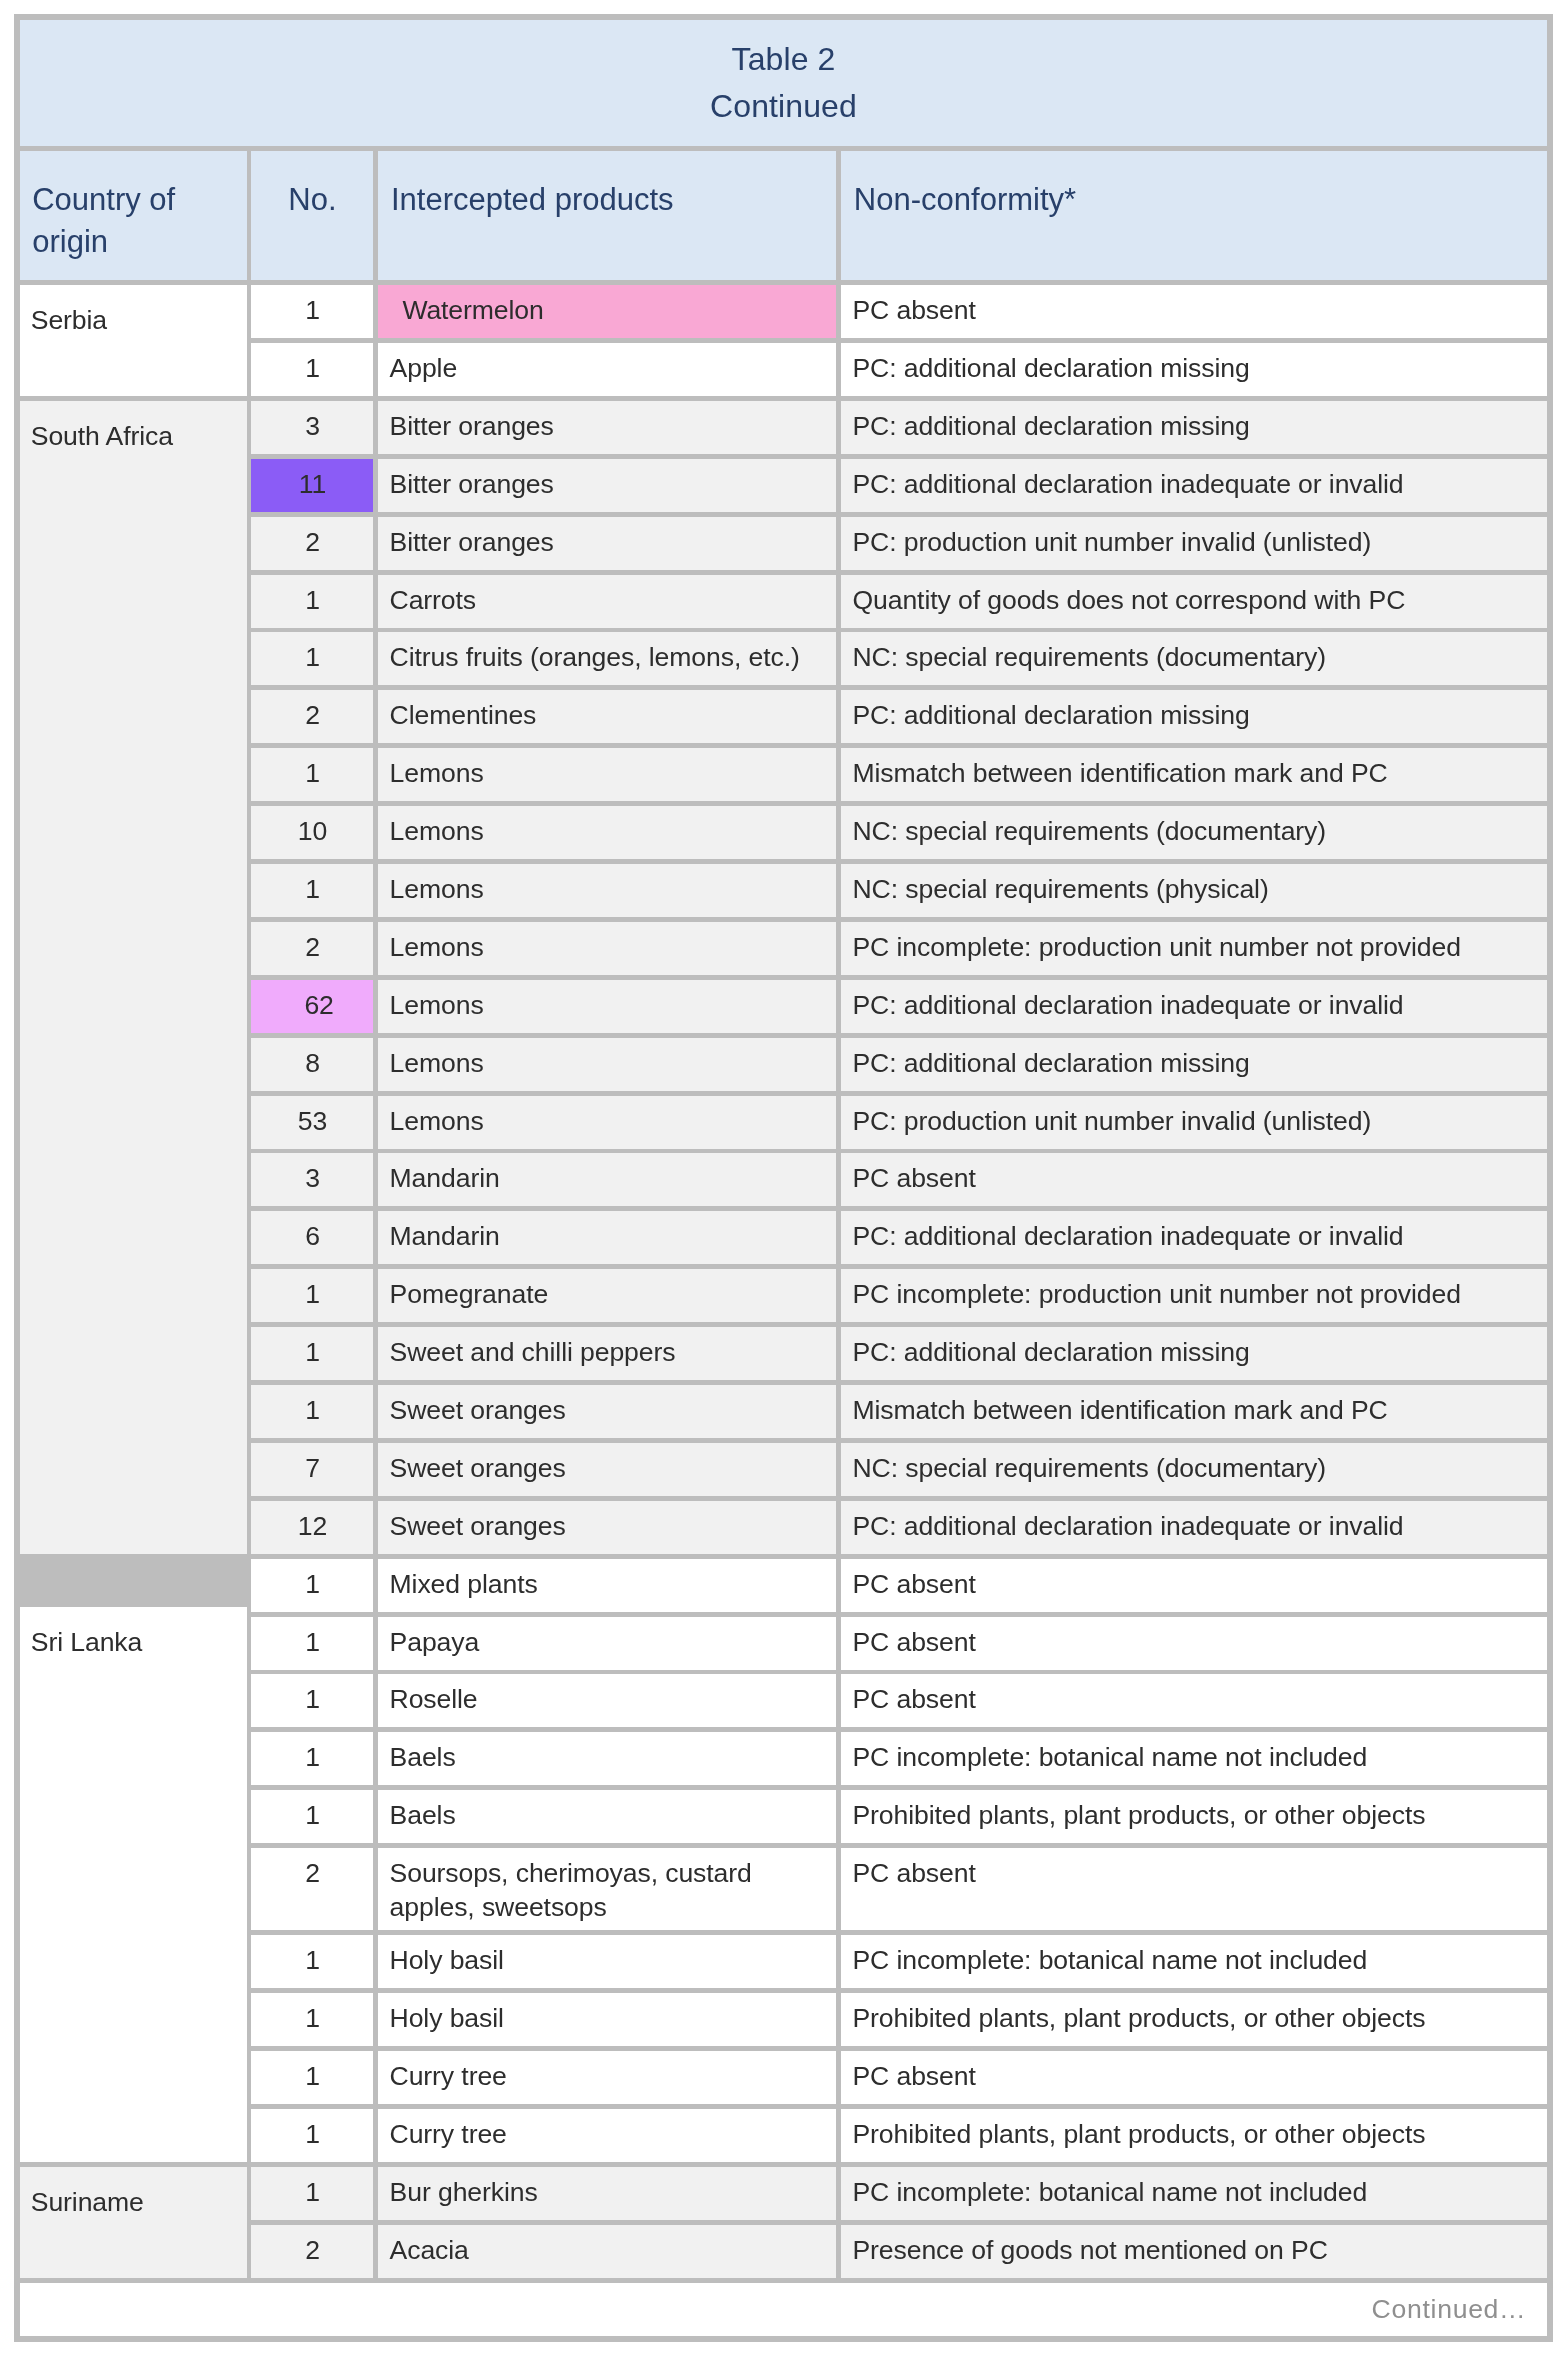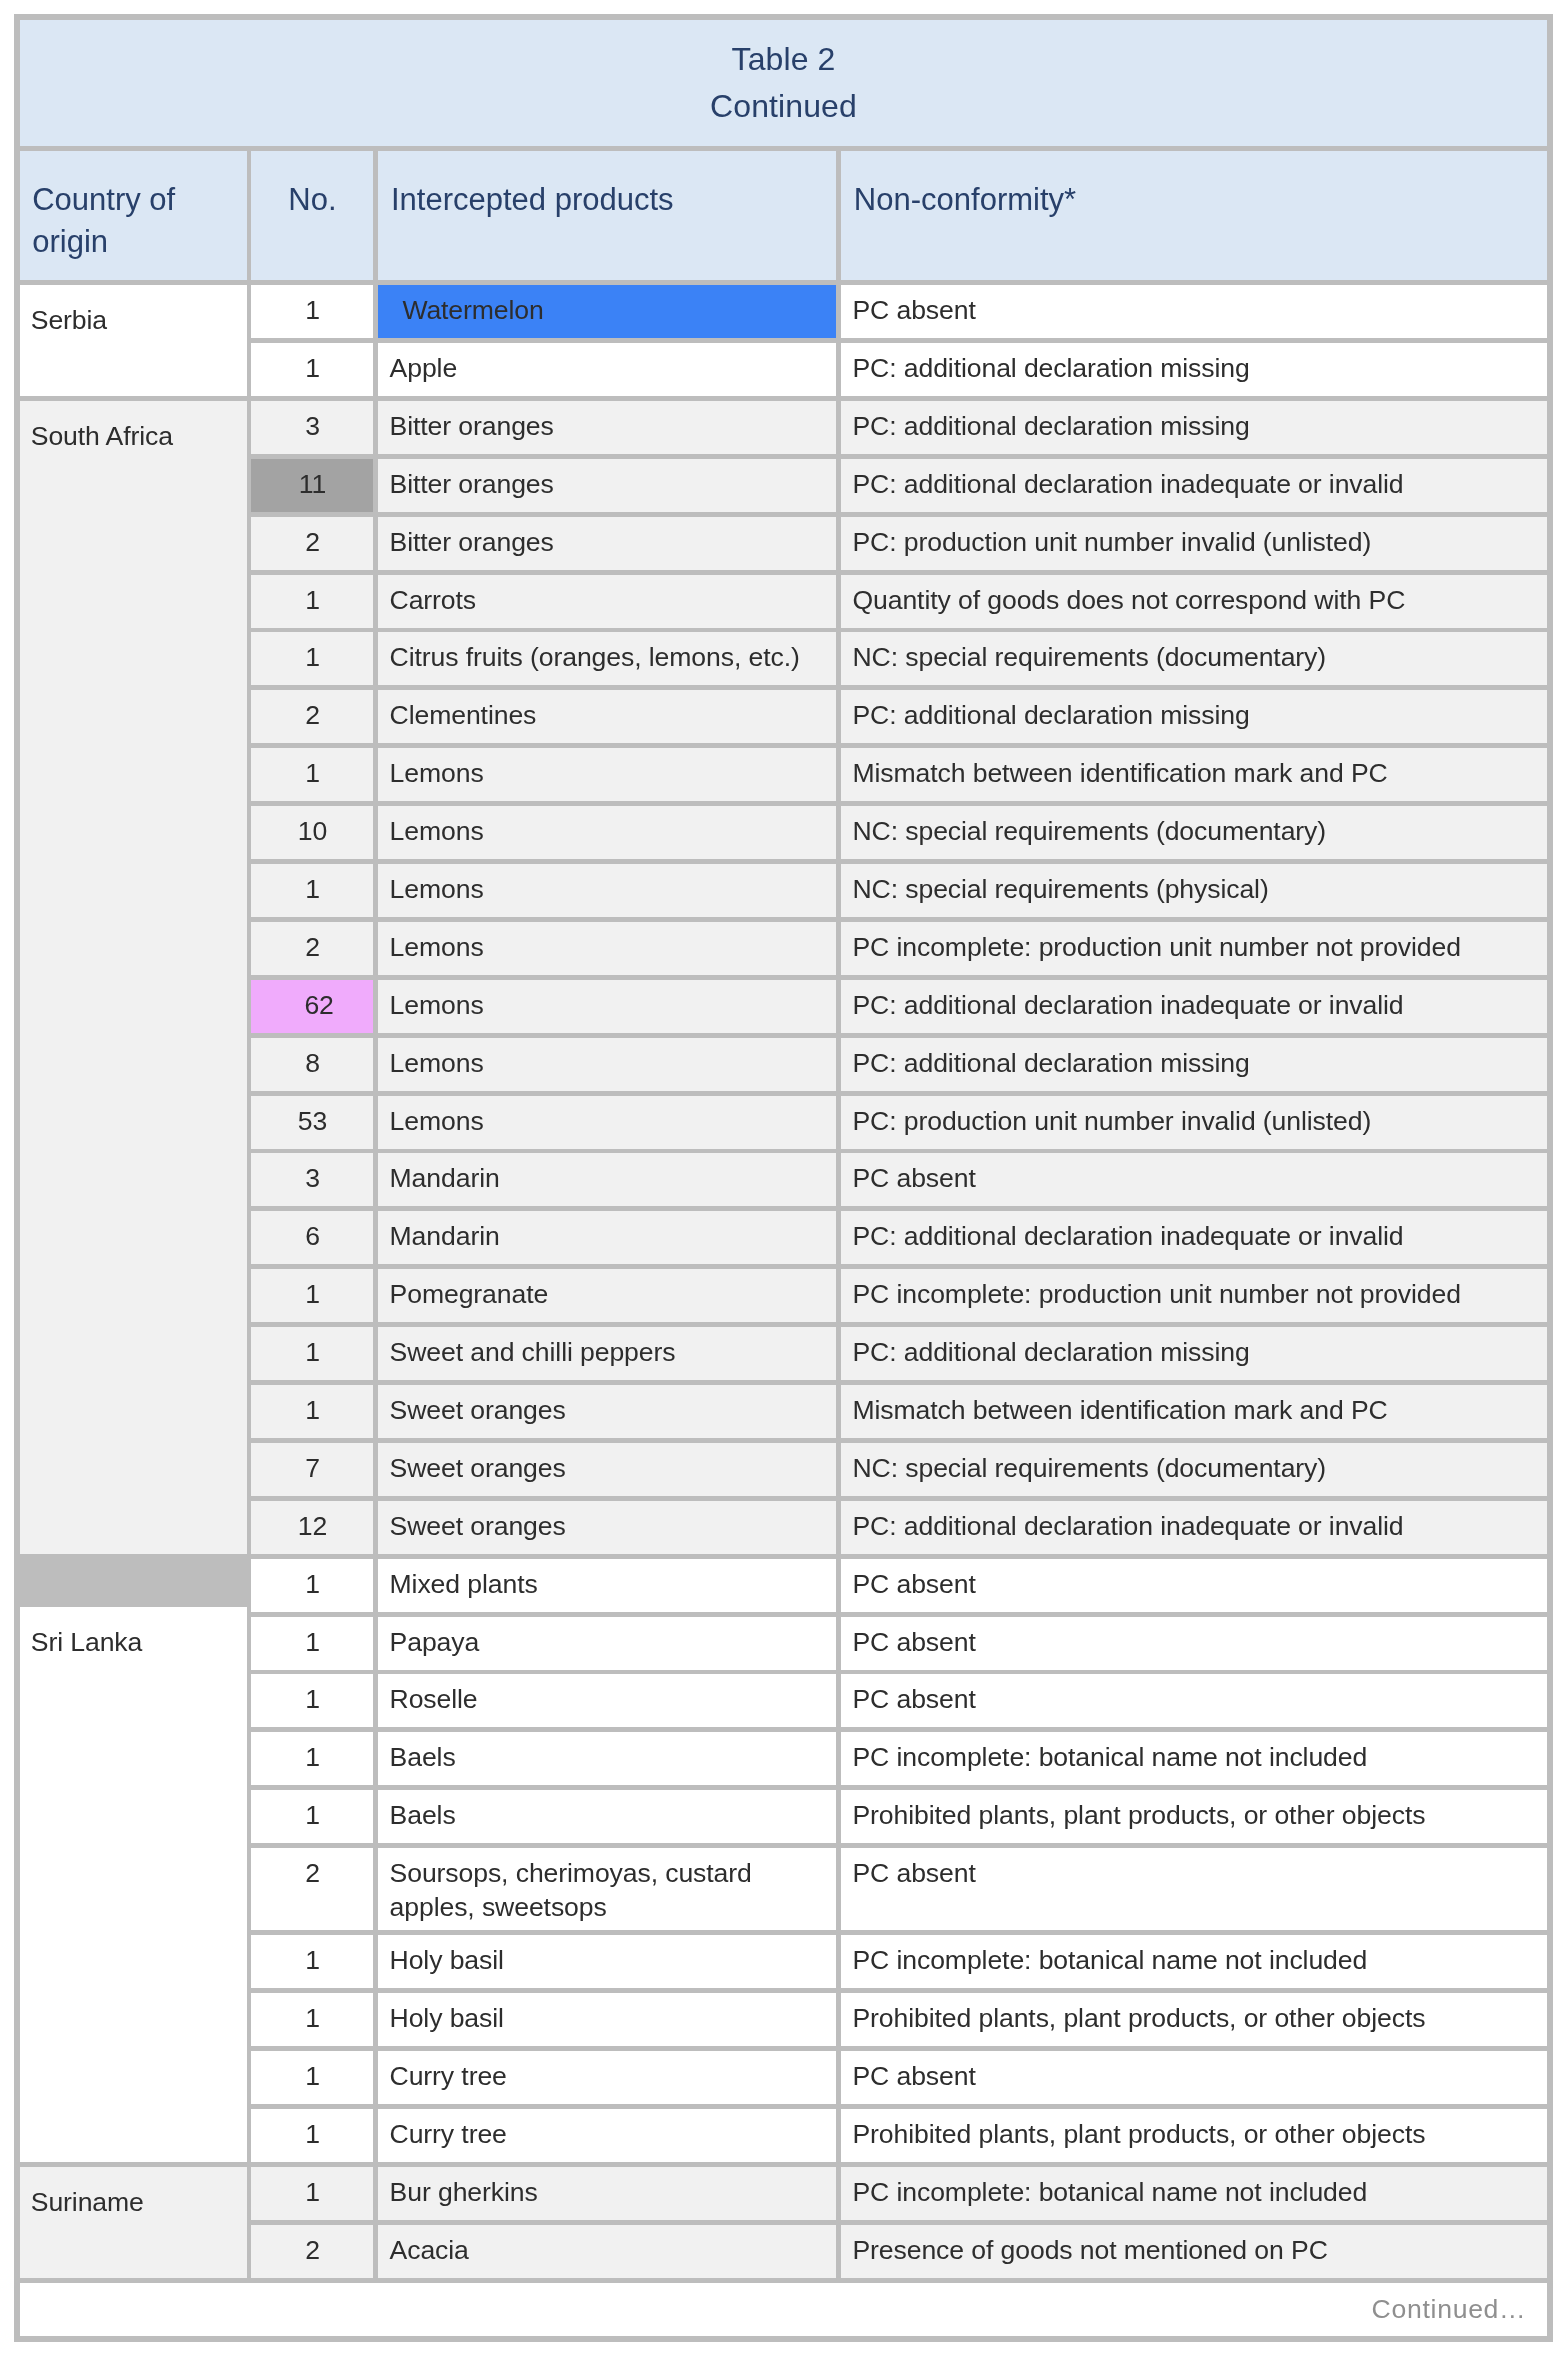--- a/index.html
+++ b/index.html
@@ -88,30 +88,30 @@
   </div>
 
   <div class="grid">
     <div class="th">Country of origin</div>
     <div class="th center">No.</div>
     <div class="th">Intercepted products</div>
     <div class="th">Non-conformity*</div>
 
   <div class="cell country" style="background: rgb(255, 255, 255); grid-row: span 2;">Serbia</div>
       <div class="cell num" style="background: rgb(255, 255, 255);">1</div>
-      <div class="cell" style="background: #3b82f6; padding-left: 24px;">Watermelon</div>
+      <div class="cell" style="background: #f9a8d4; padding-left: 24px;">Watermelon</div>
       <div class="cell" style="background: rgb(255, 255, 255);">PC absent</div>
       <div class="cell num" style="background: rgb(255, 255, 255);">1</div>
       <div class="cell" style="background: rgb(255, 255, 255);">Apple</div>
       <div class="cell" style="background: rgb(255, 255, 255);">PC: additional declaration missing</div>
       <div class="cell country" style="background: rgb(241, 241, 241); grid-row: span 20;">South Africa</div>
       <div class="cell num" style="background: rgb(241, 241, 241);">3</div>
       <div class="cell" style="background: rgb(241, 241, 241);">Bitter oranges</div>
       <div class="cell" style="background: rgb(241, 241, 241);">PC: additional declaration missing</div>
-      <div class="cell num" style="background: #a3a3a3;">11</div>
+      <div class="cell num" style="background: #8b5cf6;">11</div>
       <div class="cell" style="background: rgb(241, 241, 241);">Bitter oranges</div>
       <div class="cell" style="background: rgb(241, 241, 241);">PC: additional declaration inadequate or invalid</div>
       <div class="cell num" style="background: rgb(241, 241, 241);">2</div>
       <div class="cell" style="background: rgb(241, 241, 241);">Bitter oranges</div>
       <div class="cell" style="background: rgb(241, 241, 241);">PC: production unit number invalid (unlisted)</div>
       <div class="cell num" style="background: rgb(241, 241, 241);">1</div>
       <div class="cell" style="background: rgb(241, 241, 241);">Carrots</div>
       <div class="cell" style="background: rgb(241, 241, 241);">Quantity of goods does not correspond with PC</div>
       <div class="cell num" style="background: rgb(241, 241, 241);">1</div>
       <div class="cell" style="background: rgb(241, 241, 241);">Citrus fruits (oranges, lemons, etc.)</div>

